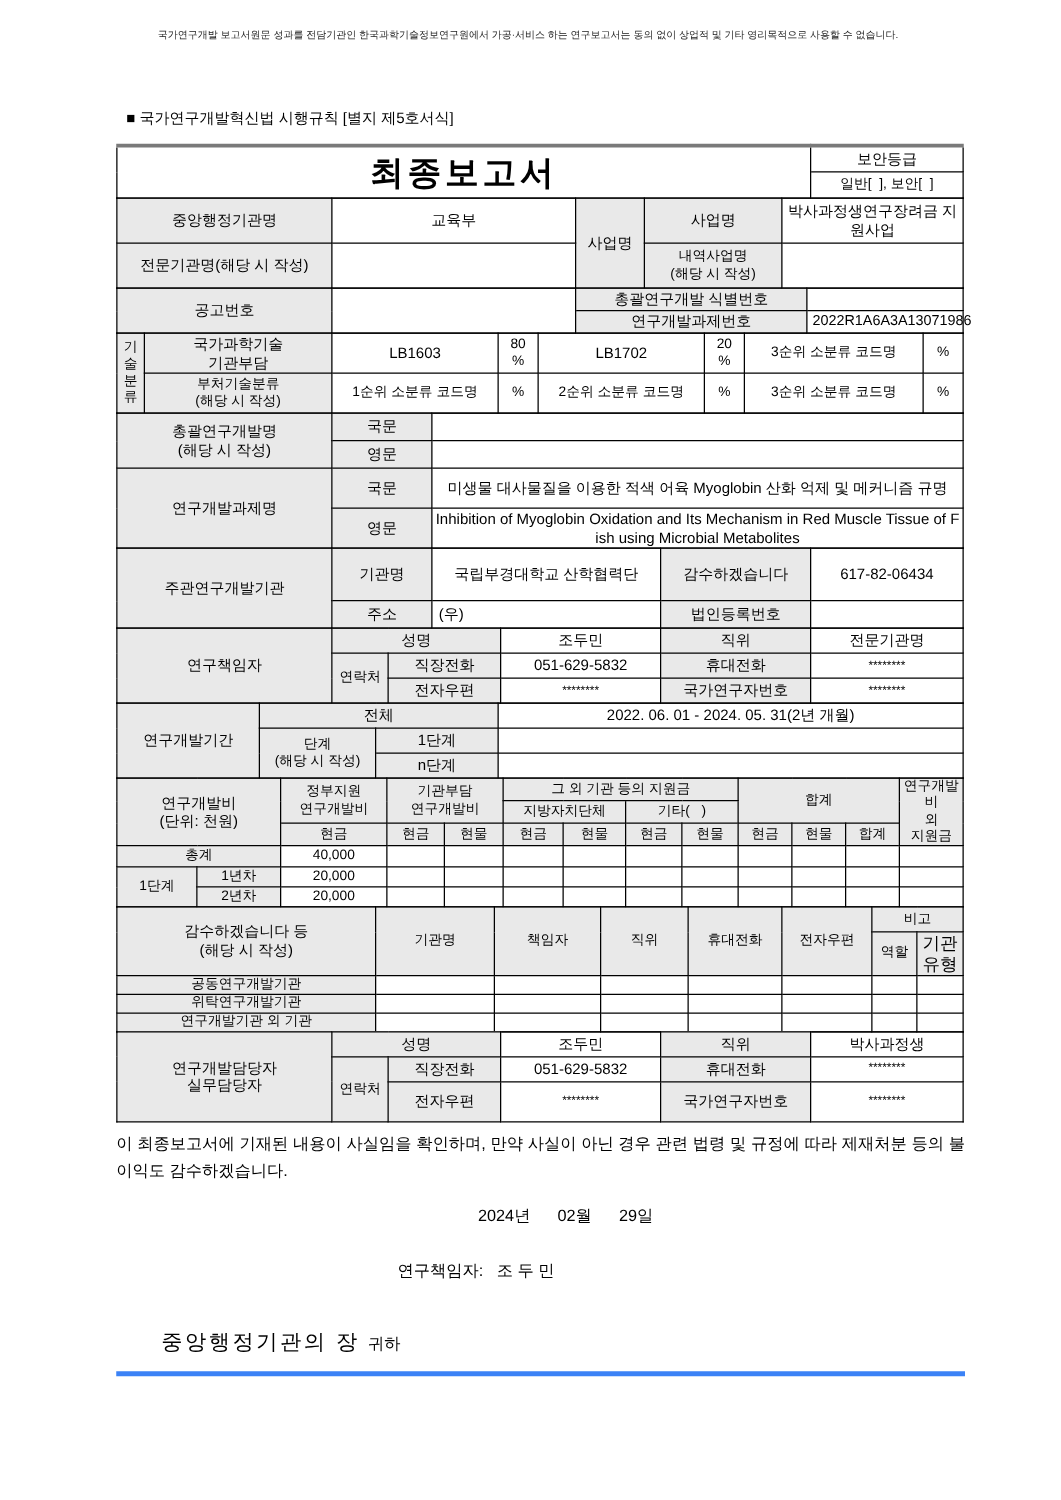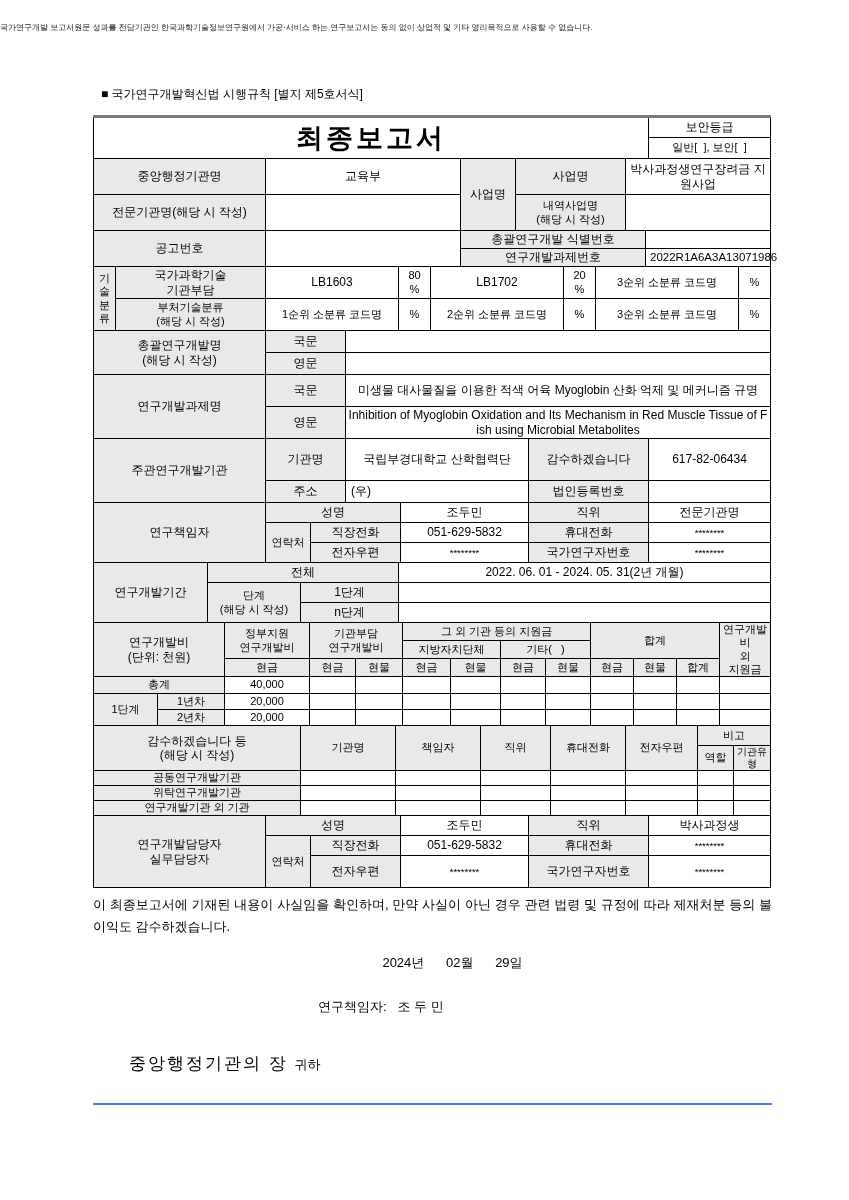--- a/index.html
+++ b/index.html
@@ -4,42 +4,42 @@
 <style>
   * { box-sizing: border-box; }
   html,body { margin:0; padding:0; }
   body {
     width:849px; height:1200px; background:#ffffff; color:#000;
     font-family:"Liberation Sans","DejaVu Sans",sans-serif;
   }
   .page { position:relative; width:849px; height:1200px; overflow:hidden; }
   .disclaimer {
     position:absolute; top:22px; left:0; width:845px;
-    text-align:left; font-size:8px; color:#1a1a1a; letter-spacing:0;
+    text-align:center; font-size:8px; color:#1a1a1a; letter-spacing:0;
   }
   .form-ref { position:absolute; top:86px; left:101px; font-size:12px; }
   .content { position:absolute; top:115px; left:93px; width:679px; }
   table.ft { border-collapse:collapse; table-layout:fixed; width:677px; margin-top:-1px; }
   table.ft.first { margin-top:0; border-top:3px solid #7a7a7a; }
   td {
     border:1px solid #000; font-size:12px; text-align:center; vertical-align:middle;
     padding:0 2px; white-space:pre-line; line-height:1.2; word-break:break-all;
   }
   .lbl { background:#e9e9e9; }
   .f11 { font-size:11px; } .f10 { font-size:10px; } .f9 { font-size:9.5px; }
   .title-cell { font-size:27px; font-weight:bold; letter-spacing:3px; }
   .num { white-space:nowrap; text-align:left; padding-left:4px; overflow:visible; font-size:11.5px; }
   .left { text-align:left; padding-left:5px; }
   #budget-table td, #partner-table td { font-size:11px; }
-  #partner-table .f9 { font-size:10px; }
+  #partner-table .f9 { font-size:14px; }
   .statement { margin-top:6px; font-size:13px; line-height:1.7; text-align:justify; }
   .date-line { margin-top:16px; text-align:center; padding-left:40px; font-size:13px; }
   .sign-line { margin-top:26px; margin-left:225px; font-size:13px; }
   .recipient {
-    margin-top:32px; padding:4px 0 28px 36px; border-bottom:2px solid #3b82f6;
+    margin-top:32px; padding:4px 0 12px 36px; border-bottom:4px solid #3b82f6;
     font-size:17px; letter-spacing:2px;
   }
   .recipient .suffix { font-size:13px; letter-spacing:0; }
 </style>
 </head>
 <body>
 
 <div class="page">
 
   <div class="disclaimer">국가연구개발 보고서원문 성과를 전담기관인 한국과학기술정보연구원에서 가공·서비스 하는 연구보고서는 동의 없이 상업적 및 기타 영리목적으로 사용할 수 없습니다.</div>

